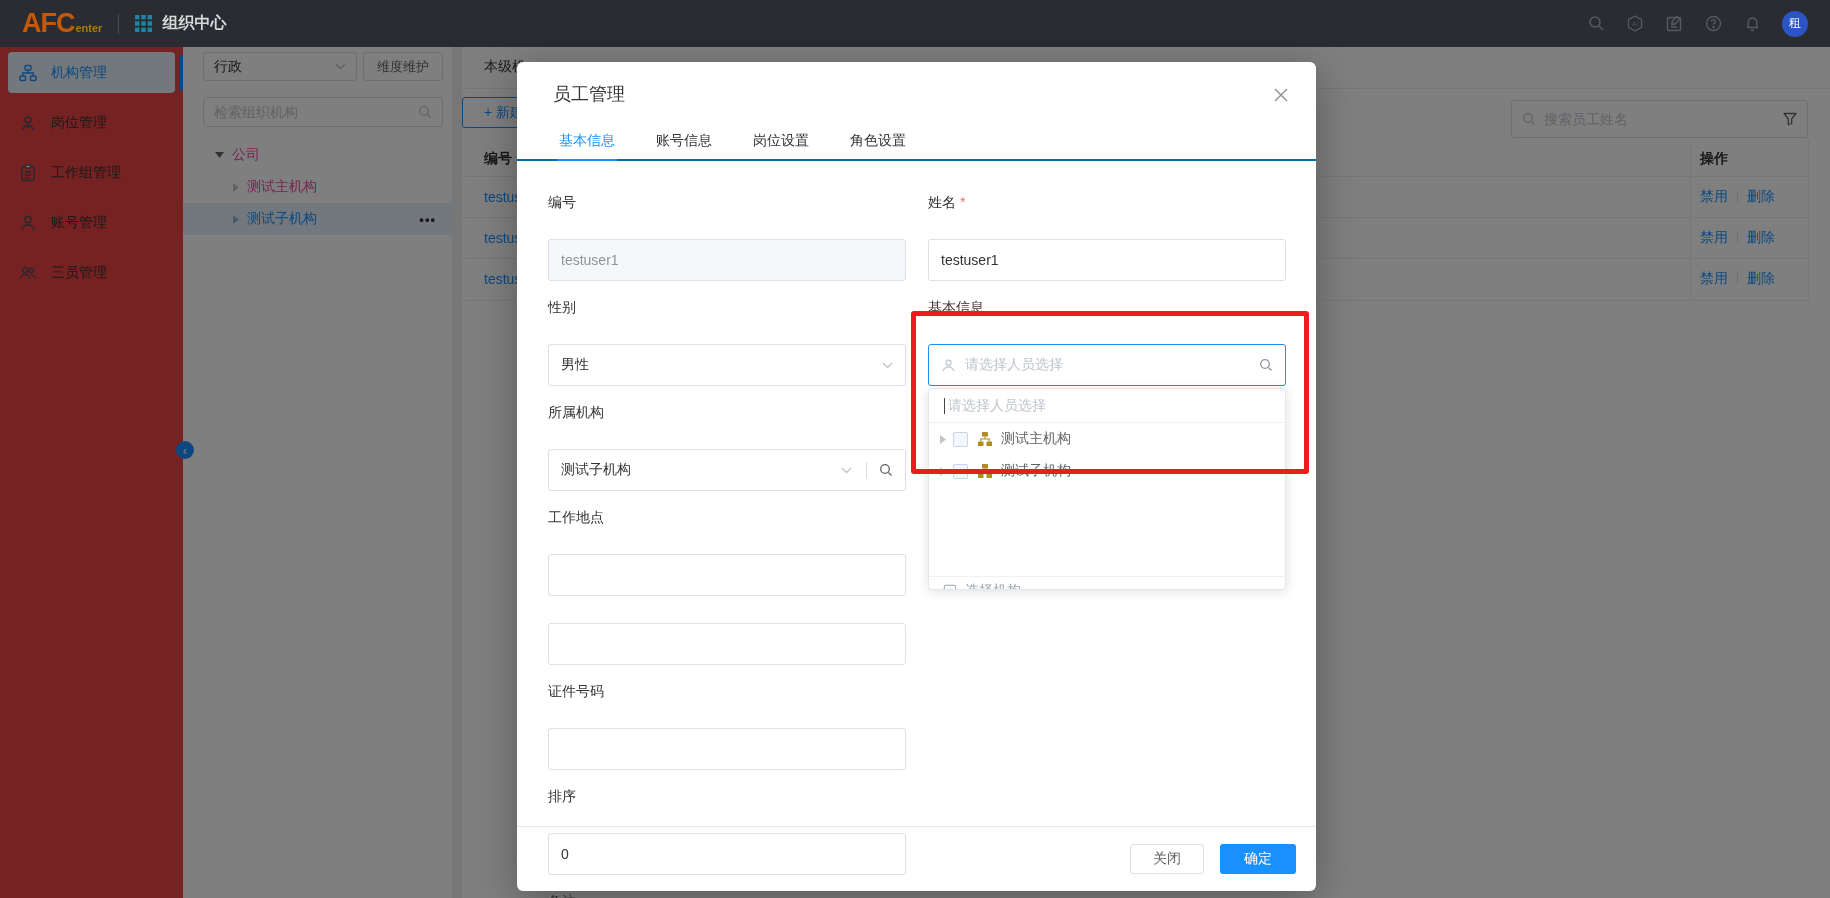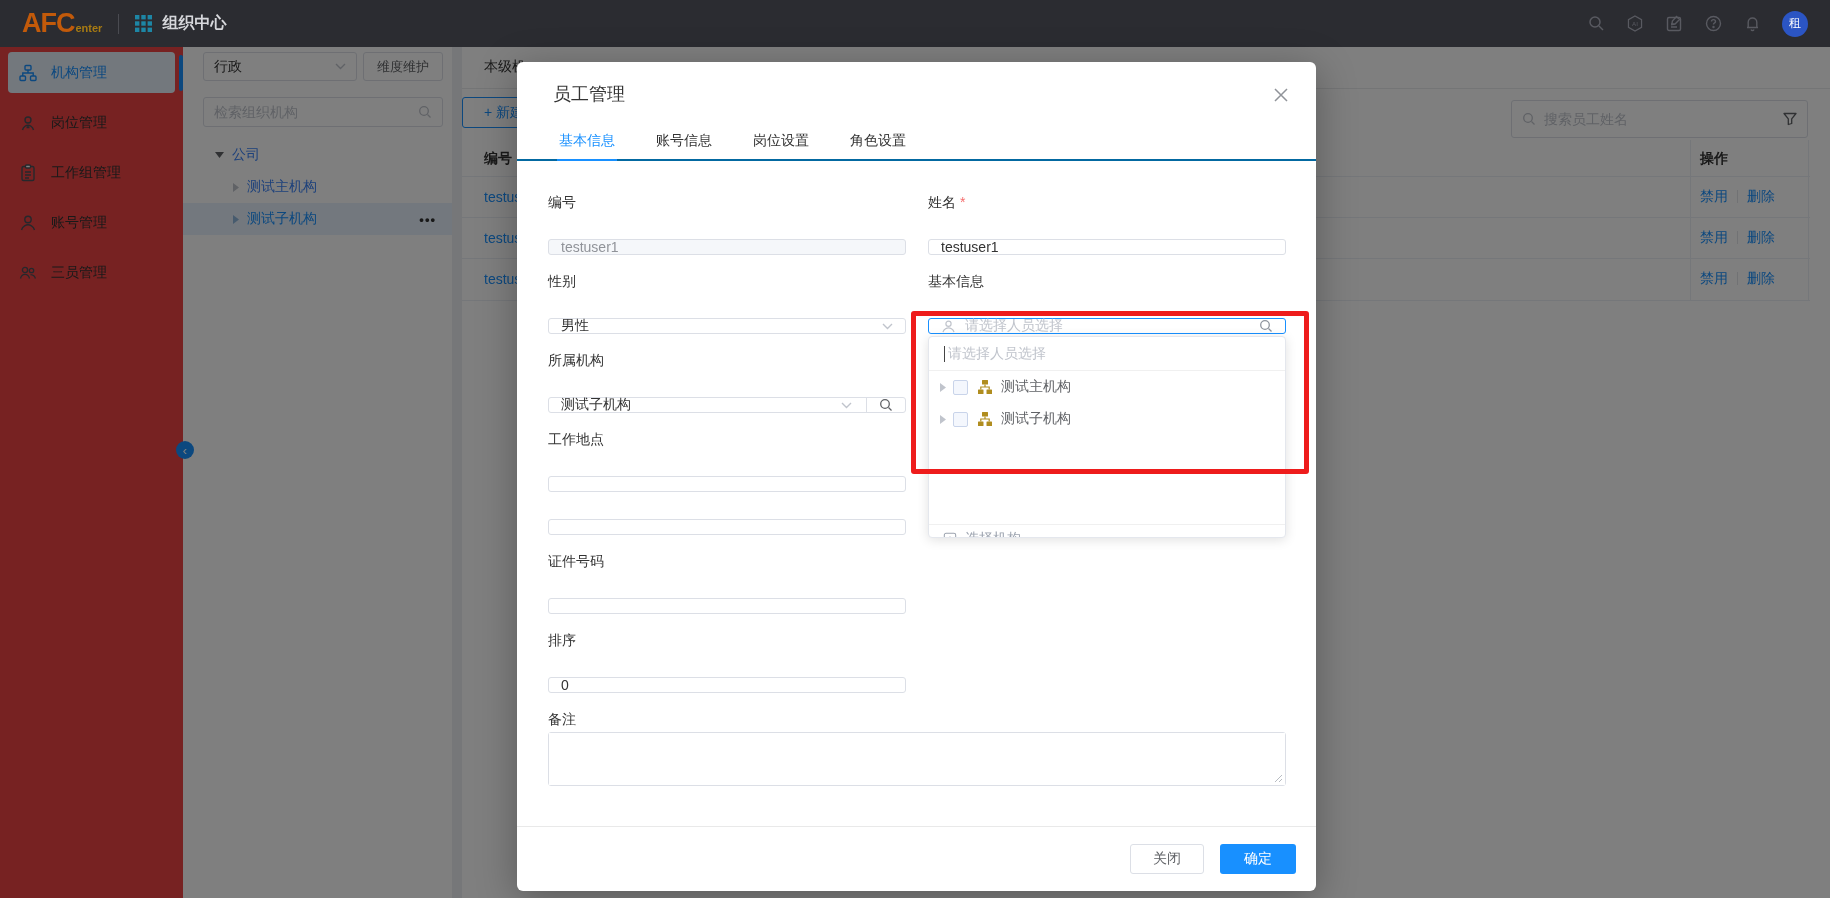--- a/index.html
+++ b/index.html
@@ -36,21 +36,21 @@
 .org-search { position:absolute; left:20px; top:50px; width:240px; height:30px; border:1px solid #dcdfe6; border-radius:3px; display:flex; align-items:center; padding:0 10px; }
 .org-search input { border:none; outline:none; flex:1; font-size:14px; color:#333; font-family:inherit; min-width:0; }
 .org-search input::placeholder { color:#c0c4cc; }
 .tree { position:absolute; left:0; top:92px; right:0; }
 .tree-row { height:32px; display:flex; align-items:center; cursor:pointer; position:relative; }
 .tr-root { padding-left:32px; }
 .tr-child { padding-left:50px; }
 .tree-row.selected { background:#e6f1fc; color:#1890ff; }
 .tree-row.selected .t-lb { color:#1890ff; }
 .t-caret { margin-right:8px; display:flex; }
-.t-lb { color:#3b82f6; }
+.t-lb { color:#ec4899; }
 .t-more { position:absolute; right:16px; top:50%; transform:translateY(-50%); font-weight:700; letter-spacing:1px; color:#333; font-size:13px; }
 .collapse-handle { position:absolute; left:176px; top:441px; width:18px; height:18px; border-radius:50%; background:#1890ff; color:#fff; display:flex; align-items:center; justify-content:center; font-size:13px; line-height:1; z-index:2; cursor:pointer; }
 
 
 .content { position:absolute; left:462px; top:47px; right:0; bottom:0; background:#fff; z-index:1; }
 .ct-tab { position:absolute; left:22px; top:11px; font-size:14px; color:#333; cursor:pointer; white-space:nowrap; }
 .ct-divider { position:absolute; left:0; right:0; top:41px; height:1px; background:#e8eaed; }
 .new-btn { position:absolute; left:0; top:50px; width:84px; height:31px; border:1px solid #1890ff; border-radius:3px; color:#1890ff; background:#fff; font-size:14px; display:flex; align-items:center; justify-content:center; cursor:pointer; }
 .emp-search { position:absolute; left:1049px; top:53px; width:297px; height:29px; border:1px solid #dcdfe6; border-radius:3px; display:flex; align-items:center; padding:18px 10px; color:#c0c4cc; background:#fff; }
 .emp-search input { border:none; outline:none; flex:1; margin-left:8px; font-size:14px; font-family:inherit; min-width:0; color:#333; }
@@ -77,21 +77,21 @@
 .m-tabs { height:35px; padding:0 40px; border-bottom:2px solid #0369a1; display:flex; gap:37px; }
 .m-tab { font-size:14px; color:#333; cursor:pointer; height:35px; line-height:28px; position:relative; padding:0 2px; }
 .m-tab.active { color:#1890ff; }
 .m-tab.active::after { content:""; position:absolute; left:0; right:0; bottom:0; height:2px; background:#1890ff; }
 .m-body { position:relative; padding:31px 30px 0 31px; }
 .cols { display:flex; gap:22px; }
 .col { width:358px; }
 .field { margin-bottom:16px; position:relative; }
 .f-label { height:20px; line-height:20px; margin-bottom:3px; color:#333; font-size:14px; }
 .req { color:#f56c6c; margin-left:4px; }
-.f-input { height:16px; border:1px solid #dcdfe6; border-radius:3px; display:flex; align-items:center; padding:0 12px; background:#fff;margin-top:27px; }
+.f-input { height:42px; border:1px solid #dcdfe6; border-radius:3px; display:flex; align-items:center; padding:0 12px; background:#fff;margin-top:27px; }
 .f-input input { border:none; outline:none; flex:1; font-size:14px; color:#333; background:transparent; font-family:inherit; min-width:0; }
 .f-input.disabled { background:#f5f7fa; }
 .f-input.disabled input { color:#909399; }
 .sel-chev { color:#c0c4cc; display:flex; margin-left:auto; }
 .in-divider { width:1px; height:16px; background:#dcdfe6; margin:0 12px 0 14px; }
 .mini-mag { color:#606266; display:flex; }
 .leader-input { border-color:#1890ff; }
 .leader-input .p-ic { color:#c0c4cc; display:flex; margin-right:9px; }
 .leader-input .ph { color:#c0c4cc; flex:1; }
 .leader-input .mini-mag { color:#8f959e; }

